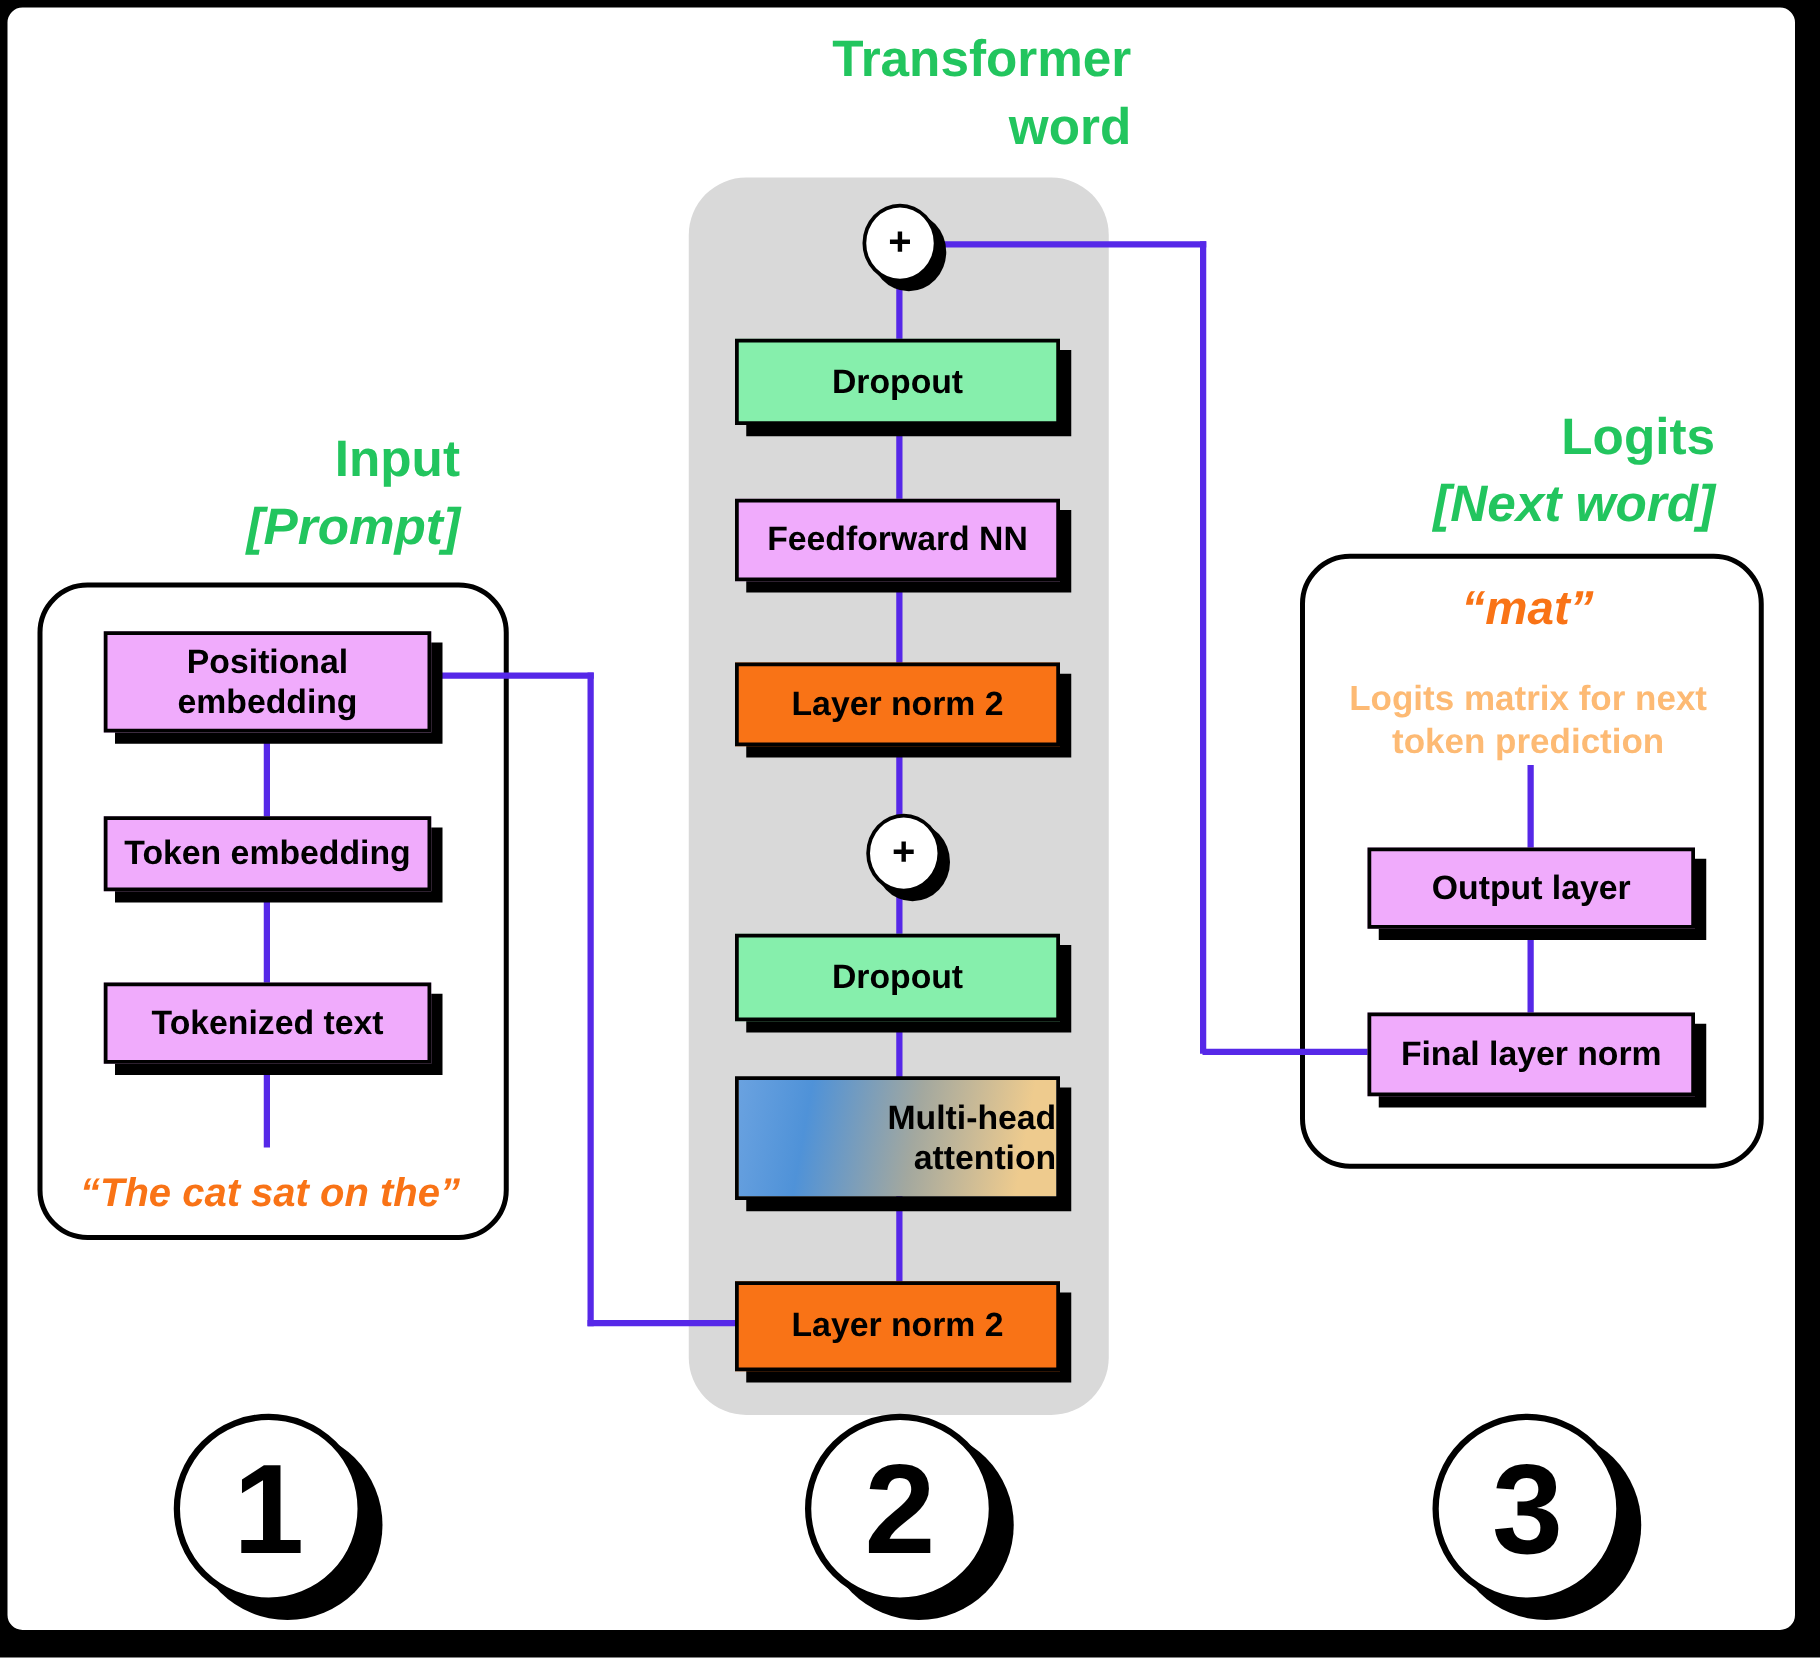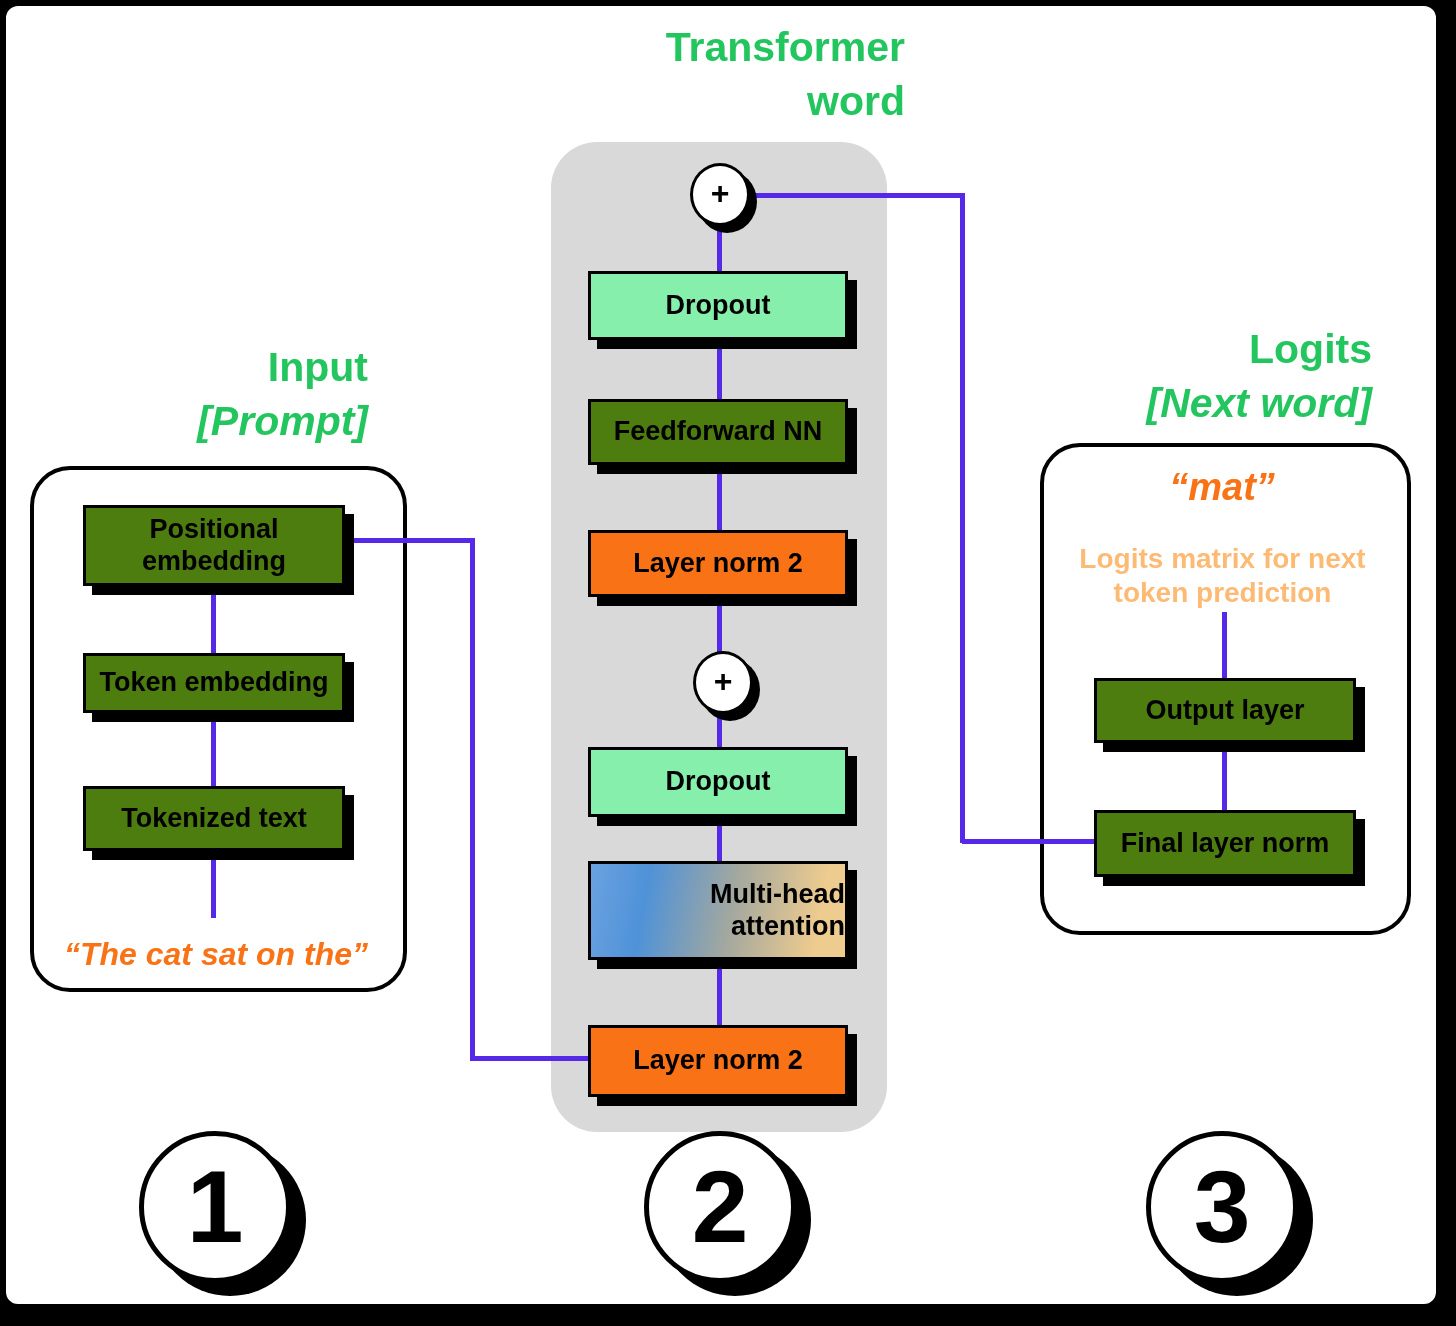--- a/index.html
+++ b/index.html
@@ -22,21 +22,21 @@
   .panel{
     position:absolute;background:#fff;border:4px solid #000;border-radius:40px;z-index:2;
   }
   .tblock{
     position:absolute;background:#d9d9d9;border-radius:46px;z-index:1;
   }
   .line{position:absolute;background:#5628e8;z-index:3;}
   .box{
     position:absolute;border:3px solid #000;box-shadow:9px 9px 0 #000;
     display:flex;align-items:center;justify-content:center;text-align:center;
-    font-size:27px;line-height:1.15;color:#000;z-index:4;background:#4d7c0f;
+    font-size:27px;line-height:1.15;color:#000;z-index:4;background:#f0abfc;
   }
   .box.pink{background:#86efac;}
   .box.cyan{background:#f97316;}
   .box.grad{background:linear-gradient(100deg,#6aa2e0 0%,#4f92d8 22%,#a3a89f 55%,#eecb8e 88%);}
   .plus-circle{
     position:absolute;width:54px;height:54px;border:3px solid #000;border-radius:50%;
     background:#fff;box-shadow:7px 7px 0 #000;z-index:4;
     display:flex;align-items:center;justify-content:center;
     font-size:32px;color:#000;padding-bottom:3px;box-sizing:content-box;
   }

